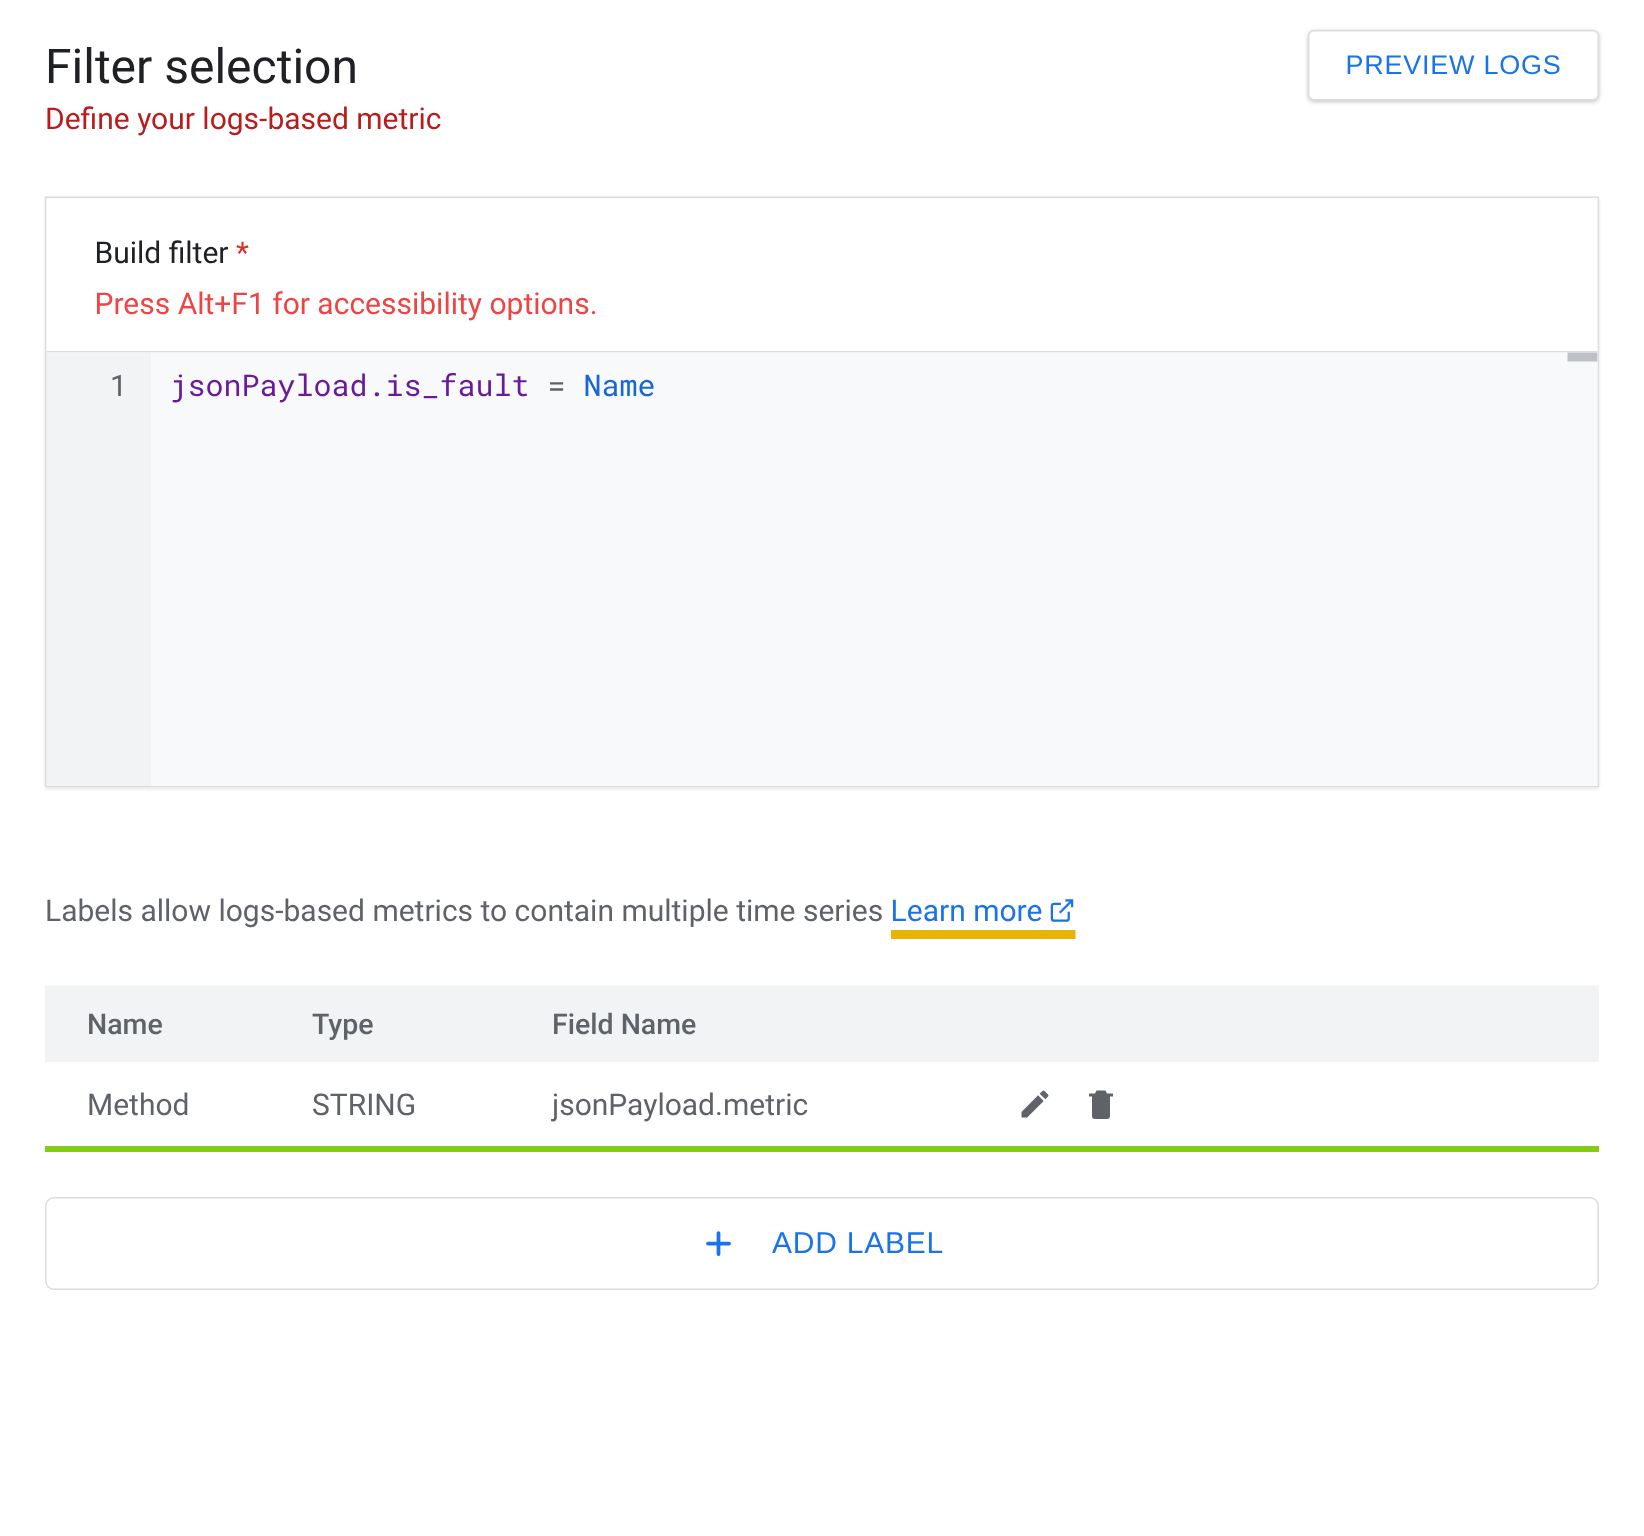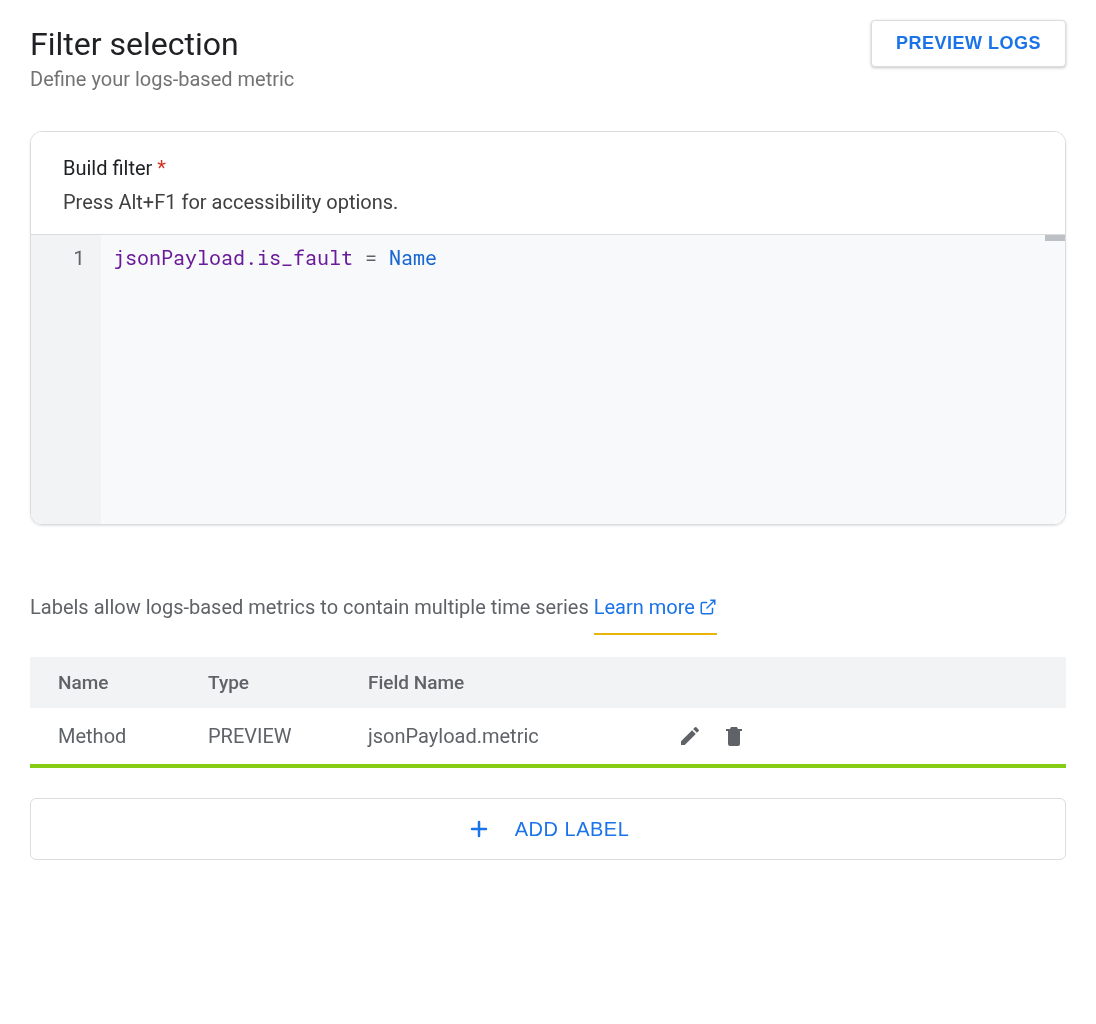--- a/index.html
+++ b/index.html
@@ -24,52 +24,52 @@
       font-weight: 400;
       color: #202124;
     }
     .preview-btn {
       background: #fff;
       border: 1px solid #dadce0;
       border-radius: 4px;
       padding: 12px 24px;
       color: #1a73e8;
       font-size: 18px;
-      font-weight: 700;
+      font-weight: 400;
       letter-spacing: 0.5px;
       cursor: pointer;
       box-shadow: 0 1px 3px rgba(60,64,67,0.3);
     }
     .section-subtitle {
       font-size: 20px;
-      color: #737373;
+      color: #b91c1c;
       margin-bottom: 40px;
     }
     .filter-card {
       border: 1px solid #dadce0;
-      border-radius: 12px;
+      border-radius: 0;
       overflow: hidden;
       box-shadow: 0 1px 2px rgba(60,64,67,0.15);
       margin-bottom: 70px;
     }
     .filter-header {
       padding: 24px 32px 20px 32px;
       background: #fff;
     }
     .build-filter-label {
       font-size: 20px;
       color: #202124;
       margin-bottom: 10px;
     }
     .required-star {
       color: #d93025;
     }
     .accessibility-hint {
       font-size: 20px;
-      color: #404040;
+      color: #ef4444;
     }
     .code-editor {
       border-top: 1px solid #dadce0;
       display: flex;
       min-height: 290px;
       font-family: "Roboto Mono", Menlo, Consolas, monospace;
       font-size: 20px;
       position: relative;
     }
     .gutter {
@@ -110,22 +110,22 @@
       margin-bottom: 24px;
     }
     .labels-desc {
       font-size: 20px;
       color: #5f6368;
       margin-bottom: 36px;
     }
     .learn-more {
       color: #1a73e8;
       text-decoration: none;
-      border-bottom: 2px solid #eab308;
-      padding-bottom: 14px;
+      border-bottom: 6px solid #eab308;
+      padding-bottom: 1px;
     }
     .ext-icon {
       display: inline-block;
       vertical-align: -2px;
       margin-left: 4px;
     }
     table.labels-table {
       width: 100%;
       border-collapse: collapse;
       margin-bottom: 30px;
@@ -223,21 +223,21 @@
       <tr>
         <th style="width:150px">Name</th>
         <th style="width:160px">Type</th>
         <th style="width:310px">Field Name</th>
         <th style="width:auto"></th>
       </tr>
     </thead>
     <tbody>
       <tr>
         <td>Method</td>
-        <td>PREVIEW</td>
+        <td>STRING</td>
         <td>jsonPayload.metric</td>
         <td>
           <div class="row-actions">
             <span class="icon-btn">
               <svg viewBox="0 0 24 24" width="24" height="24" fill="#5f6368">
                   <path d="M3 17.25V21h3.75L17.81 9.94l-3.75-3.75L3 17.25zM20.71 7.04a1 1 0 0 0 0-1.41l-2.34-2.34a1 1 0 0 0-1.41 0l-1.83 1.83 3.75 3.75 1.83-1.83z"></path>
                 </svg>
             </span>
             <span class="icon-btn">
               <svg viewBox="0 0 24 24" width="24" height="24" fill="#5f6368">

